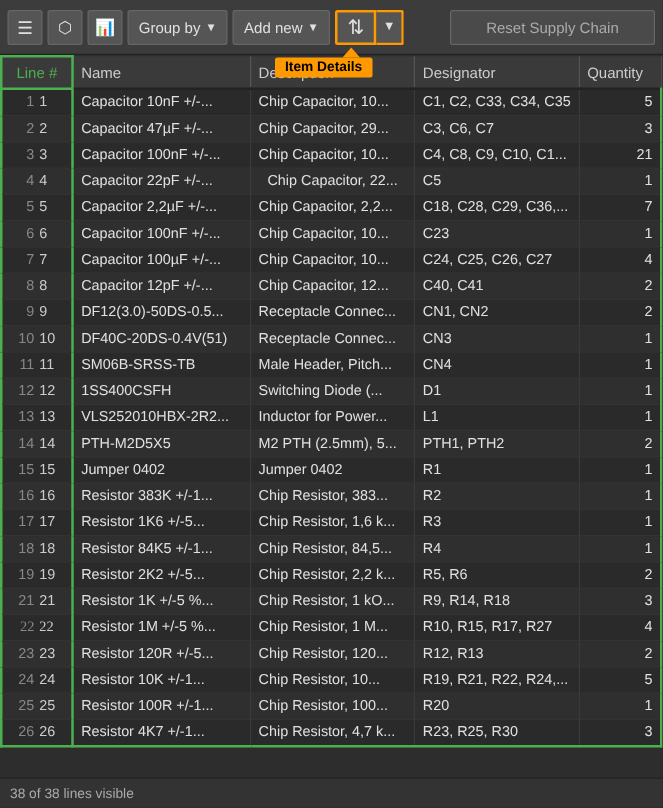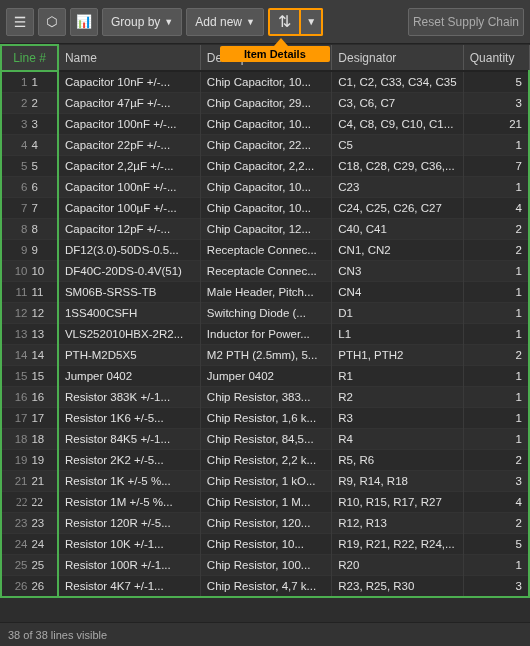--- a/index.html
+++ b/index.html
@@ -46,21 +46,21 @@
       align-items: center;
       justify-content: center;
       font-size: 14px;
       border-radius: 2px;
     }
     .reset-btn {
       background: #4a4a4a;
       border: 1px solid #666;
       color: #aaa;
       height: 28px;
-      padding: 0 4px;
+      padding: 0 28px;
       cursor: pointer;
       display: flex;
       align-items: center;
       font-size: 12px;
       border-radius: 2px;
       margin-left: auto;
     }
     .tooltip-arrow {
       position: absolute;
       top: 38px;
@@ -78,21 +78,21 @@
       margin-left: 4px;
     }
     .tooltip-label {
       position: absolute;
       top: 46px;
       left: 220px;
       background: #f90;
       color: #000;
       font-size: 11px;
       font-weight: bold;
-      padding: 2px 24px;
+      padding: 2px 8px;
       border-radius: 2px;
       z-index: 10;
       white-space: nowrap;
     }
     .split-btn {
       display: flex;
       height: 28px;
     }
     .split-btn .main {
       background: #555;
@@ -258,21 +258,21 @@
         <tr>
           <td style="text-align: center; min-width: 52px;"><span style="color:#888;margin-right:4px;">3</span><span style="color:#ccc;">3</span></td>
           <td style="max-width: 130px;">Capacitor 100nF +/-...</td>
           <td style="max-width: 120px;">Chip Capacitor, 10...</td>
           <td style="max-width: 120px;">C4, C8, C9, C10, C1...</td>
           <td style="text-align: right;">21</td>
         </tr>
         <tr>
           <td style="text-align: center; min-width: 52px;"><span style="color:#888;margin-right:4px;">4</span><span style="color:#ccc;">4</span></td>
           <td style="max-width: 130px;">Capacitor 22pF +/-...</td>
-          <td style="max-width: 120px;">Chip Capacitor, 22...</td>
+          <td style="max-width: 120px; text-align: center;">Chip Capacitor, 22...</td>
           <td style="max-width: 120px;">C5</td>
           <td style="text-align: right;">1</td>
         </tr>
         <tr>
           <td style="text-align: center; min-width: 52px;"><span style="color:#888;margin-right:4px;">5</span><span style="color:#ccc;">5</span></td>
           <td style="max-width: 130px;">Capacitor 2,2µF +/-...</td>
           <td style="max-width: 120px;">Chip Capacitor, 2,2...</td>
           <td style="max-width: 120px;">C18, C28, C29, C36,...</td>
           <td style="text-align: right;">7</td>
         </tr>

